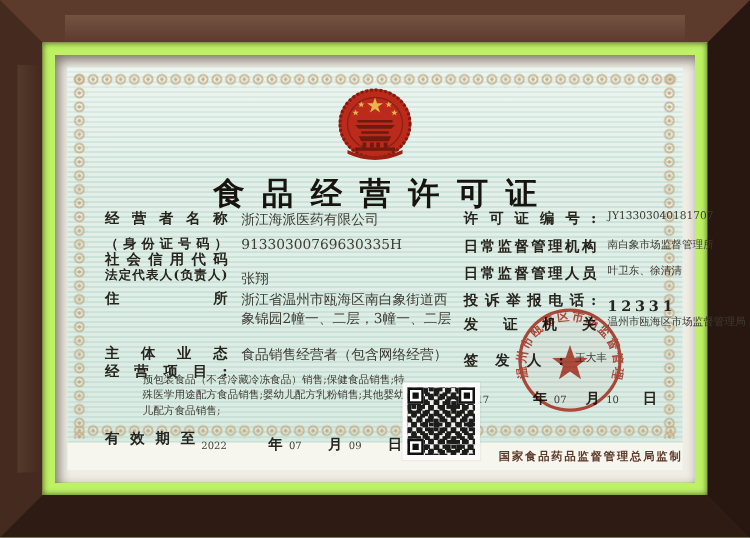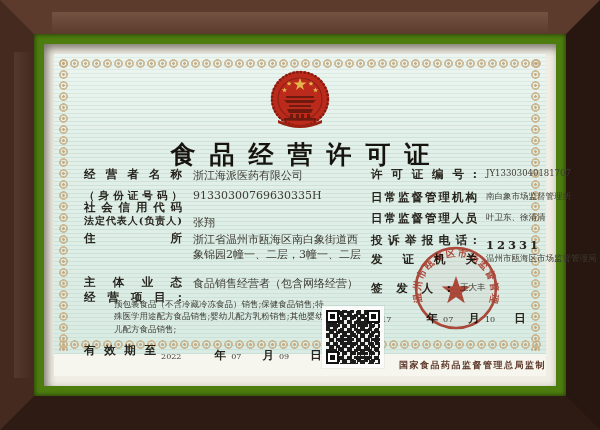--- a/index.html
+++ b/index.html
@@ -1,17 +1,17 @@
 <!DOCTYPE html>
 <html><head>
 <meta charset="utf-8">
 <style>
   * { margin:0; padding:0; box-sizing:border-box; }
   body { background:#000; font-family:"DejaVu Serif","Liberation Serif",serif; }
-  .scene { position:relative; width:600px; height:430px; background:#4d7c0f; overflow:hidden; }
+  .scene { position:relative; width:600px; height:430px; background:#bef264; overflow:hidden; }
 
   
   .frame1 { position:absolute; inset:0; border-style:solid; border-width:10px;
             border-color:#33201a #130b08 #150d09 #221309; }
   .frame2 { position:absolute; inset:0; border-style:solid; border-width:34px;
             border-color:#5c3b2d #281710 #2e1b13 #452b1f;
             box-shadow: inset 0 0 5px rgba(0,0,0,.65); }
   .sheen-top { position:absolute; top:12px; left:52px; right:52px; height:22px;
                background:linear-gradient(180deg, rgba(255,224,190,.14), rgba(255,255,255,0)); }
   .sheen-left { position:absolute; top:52px; bottom:52px; left:14px; width:18px;

